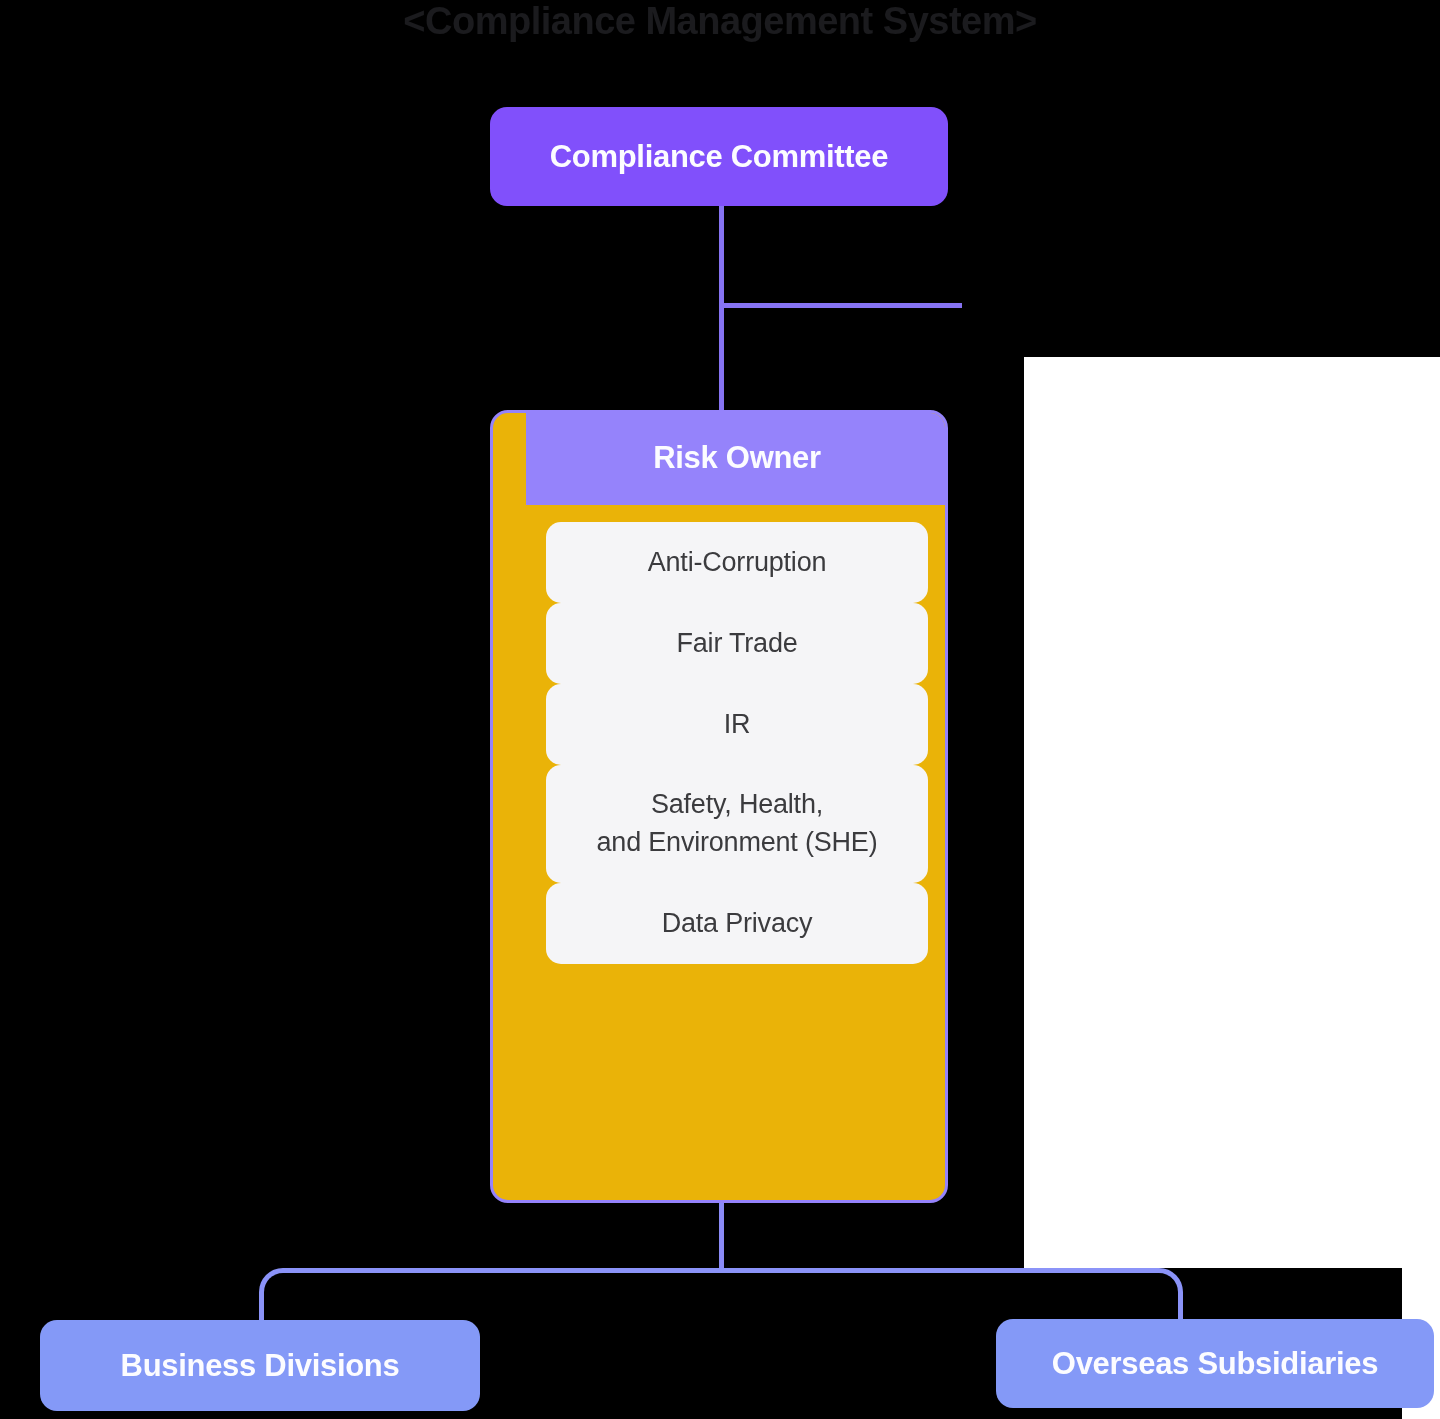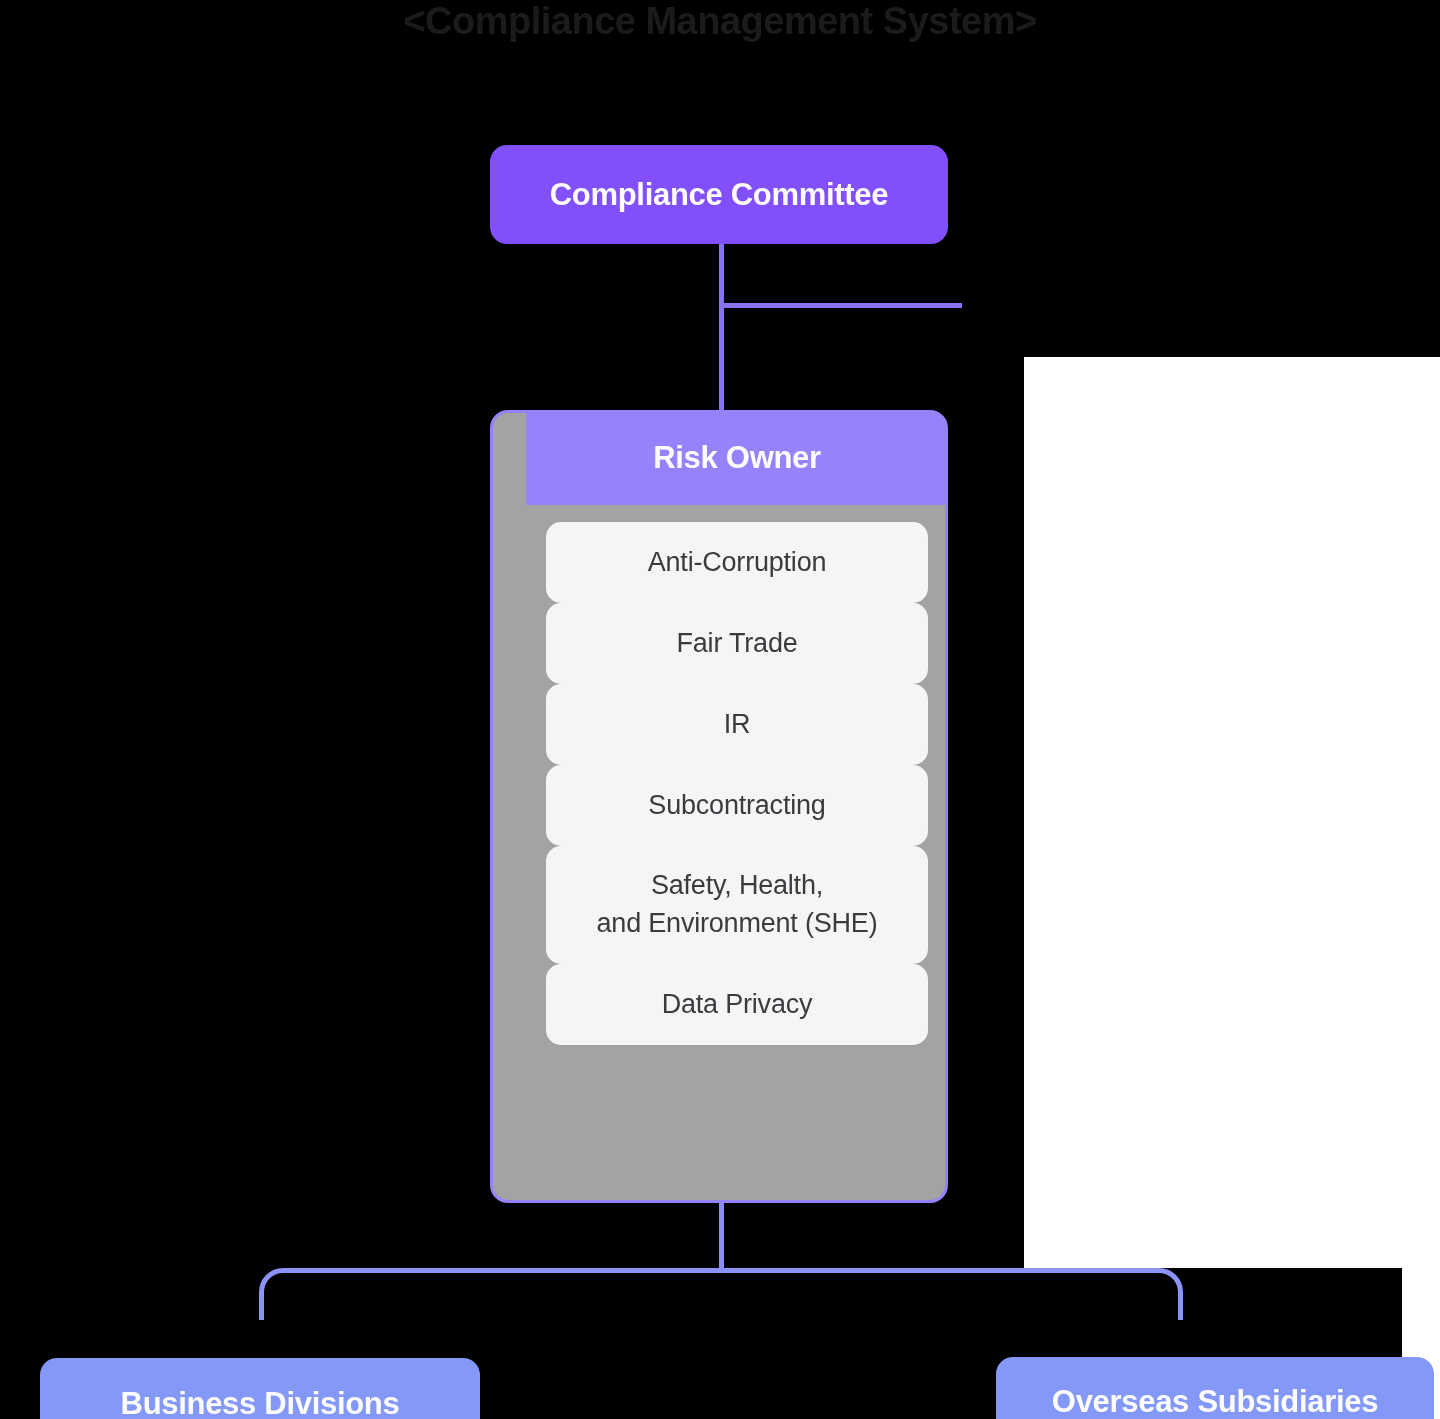--- a/index.html
+++ b/index.html
@@ -12,41 +12,41 @@
   .panel-b{left:1402px;top:357px;width:38px;height:1062px;}
 
   .diagram-title{
     position:absolute;left:0;top:1px;width:1440px;text-align:center;
     color:#1B1B1E;font-size:38px;font-weight:700;letter-spacing:-0.5px;line-height:1.1;
   }
 
   .node{
     position:absolute;display:flex;align-items:center;justify-content:center;
     color:#FCFCFF;font-weight:700;font-size:31px;letter-spacing:-0.3px;
-    border-radius:17px;box-sizing:border-box;text-align:center;margin-top:38px;
+    border-radius:17px;box-sizing:border-box;text-align:center;
   }
   .node-committee{left:490px;top:107px;width:458px;height:99px;background:#8150FB;}
   .node-team{left:962px;top:258px;width:438px;height:98px;background:#9583FB;}
   .node-bottom{background:#8499F7;}
   .node-business{left:40px;top:1320px;width:440px;height:91px;}
   .node-overseas{left:996px;top:1319px;width:438px;height:89px;}
 
   .line{position:absolute;}
   .line-committee-stem{left:719px;top:203px;width:5px;height:207px;background:#8673F2;}
   .line-team-branch{left:722px;top:303px;width:240px;height:5px;background:#8673F2;}
   .line-risk-stem{left:719px;top:1203px;width:5px;height:68px;background:#8B8BF7;}
   .connector-bottom{
     position:absolute;left:259px;top:1268px;width:924px;height:52px;box-sizing:border-box;
     border-top:5px solid #8B93F8;border-left:5px solid #8B93F8;border-right:5px solid #8B93F8;
     border-radius:24px 24px 0 0;background:transparent;
   }
 
   .risk-card{
     position:absolute;left:490px;top:410px;width:458px;height:793px;box-sizing:border-box;
-    background:#a3a3a3;border:3px solid #9583FB;border-radius:18px;overflow:hidden;
+    background:#eab308;border:3px solid #9583FB;border-radius:18px;overflow:hidden;
     display:flex;flex-direction:column;padding-left:36px;
   }
   .risk-header{
     height:95px;flex:0 0 95px;background:#9583FB;margin:-3px -3px 0 -3px;
     display:flex;align-items:center;justify-content:center;
     color:#FCFCFF;font-weight:700;font-size:31px;letter-spacing:-0.3px;
   }
   .risk-body{
     flex:1;display:flex;flex-direction:column;gap:0;
     padding:17px 17px 13px 17px;box-sizing:border-box;
@@ -80,21 +80,20 @@
 
 
   <div class="risk-card">
     <div class="risk-header">
       <span>Risk Owner</span>
     </div>
     <div class="risk-body">
       <div class="risk-item">Anti-Corruption</div>
       <div class="risk-item">Fair Trade</div>
       <div class="risk-item">IR</div>
-      <div class="risk-item">Subcontracting</div>
       <div class="risk-item risk-item-tall">Safety, Health,
 and Environment (SHE)</div>
       <div class="risk-item">Data Privacy</div>
     </div>
   </div>
 
   <div class="node node-bottom node-business">
     <span>Business Divisions</span>
   </div>
 

